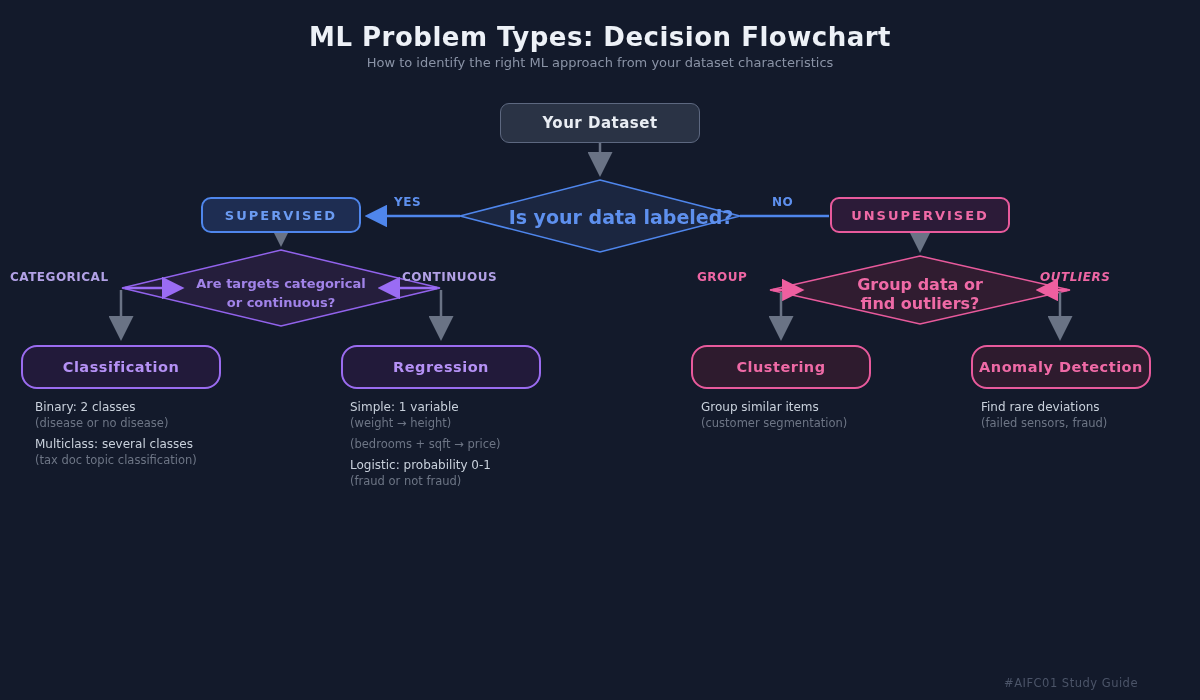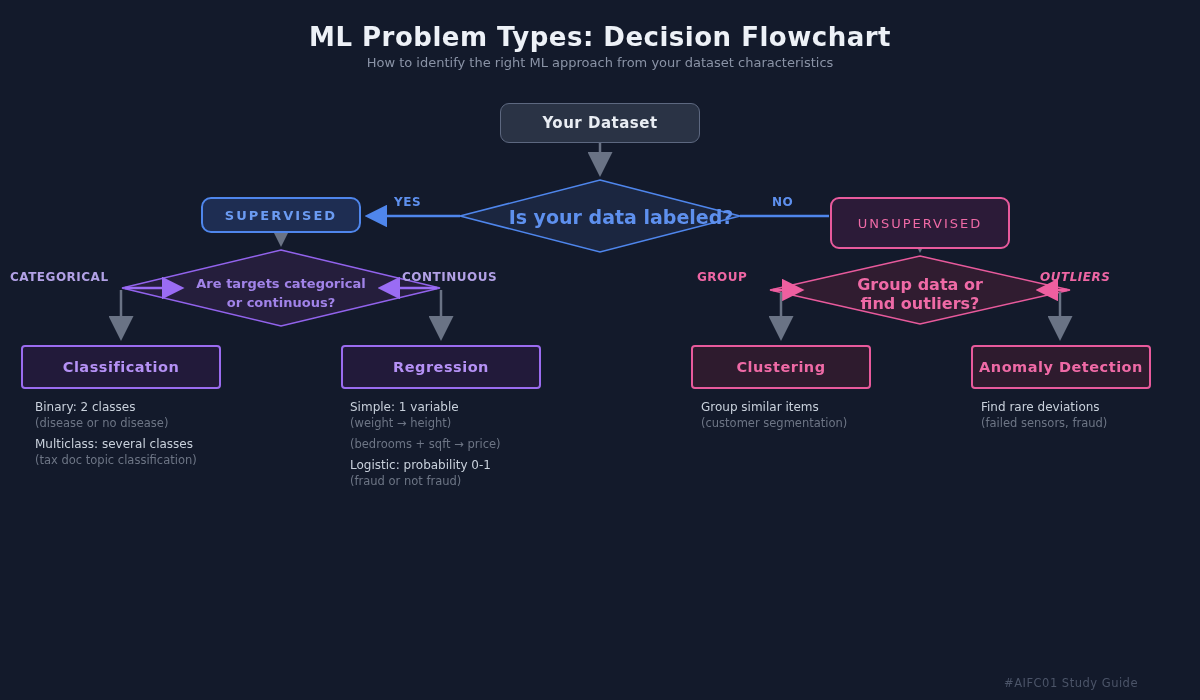--- a/index.html
+++ b/index.html
@@ -26,26 +26,26 @@
     left:500px;top:103px;width:200px;height:40px;
     background:#2a3345;border:1.5px solid #5d6880;border-radius:9px;
     color:#e9edf3;font-size:15px;font-weight:700;letter-spacing:0.5px;
   }
   .sup-node{
     left:201px;top:197px;width:160px;height:36px;
     background:#1e2d52;border:2px solid #4f86ec;border-radius:10px;
     color:#6b9bf2;font-size:13px;font-weight:700;letter-spacing:2px;
   }
   .unsup-node{
-    left:830px;top:197px;width:180px;height:52px;
+    left:830px;top:197px;width:180px;height:36px;
     background:#2c1b38;border:2px solid #e85a9c;border-radius:9px;
-    color:#ef6aa6;font-size:13px;font-weight:400;letter-spacing:2px;
+    color:#ef6aa6;font-size:13px;font-weight:700;letter-spacing:2px;
   }
   .leaf{
-    top:345px;width:200px;height:44px;border-radius:4px;
+    top:345px;width:200px;height:44px;border-radius:16px;
     font-size:14.5px;font-weight:700;letter-spacing:0.5px;
   }
   .leaf-purple{background:#221a3a;border:2px solid #9b6cf0;color:#b591f5;}
   .leaf-pink{background:#2e1b2e;border:2px solid #e85a9c;color:#ef6aa6;}
   .classification-node{left:21px;}
   .regression-node{left:341px;}
   .clustering-node{left:691px;width:180px;}
   .anomaly-node{left:971px;width:180px;}
   .diamond-text{
     text-align:center;font-weight:700;line-height:19px;

